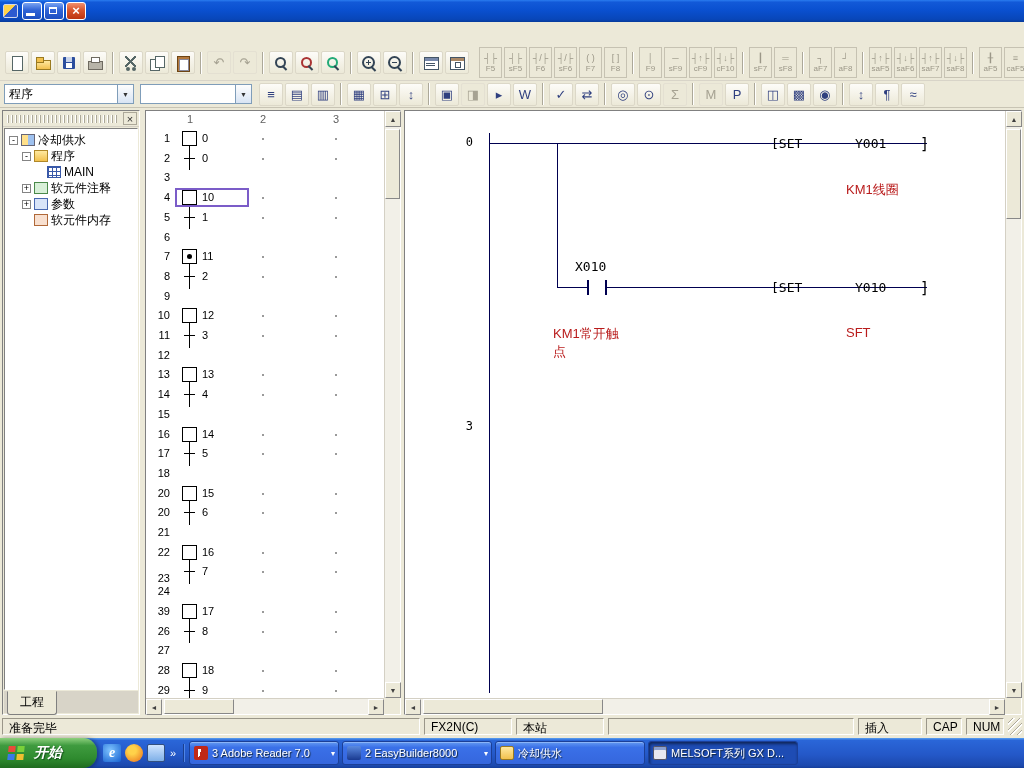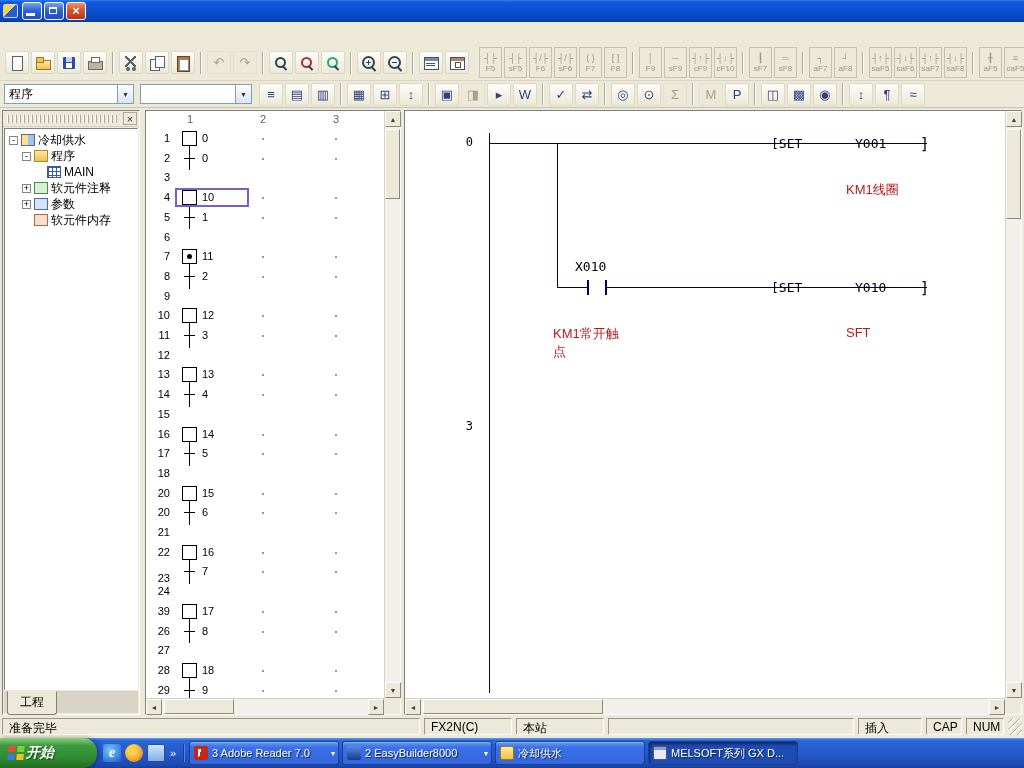--- a/index.html
+++ b/index.html
@@ -153,21 +153,21 @@
   .seg{height:17px;border:1px solid;border-color:#9a9689 #fff #fff #9a9689;
     font-size:12px;padding:1px 6px;white-space:nowrap;overflow:hidden;color:#000;}
   .seg.grow{flex:1;}
   .grip{width:14px;height:17px;
     background:repeating-linear-gradient(135deg,transparent 0 3px,#aca899 3px 4px,#fff 4px 5px);}
 
   
   #taskbar{position:absolute;left:0;top:738px;width:1024px;height:30px;
     background:linear-gradient(180deg,#5aa0f0 0%,#2a66d8 8%,#2458c8 55%,#1c49ae 92%,#153e9a 100%);
     display:flex;align-items:center;}
-  #start-btn{height:30px;width:97px;display:flex;align-items:center;gap:2px;padding-left:8px;flex:none;
+  #start-btn{height:30px;width:97px;display:flex;align-items:center;gap:10px;padding-left:8px;flex:none;
     background:linear-gradient(180deg,#8ed07e 0%,#3f9b3f 25%,#2e8a2e 70%,#1f6b1f 100%);
     border-radius:0 14px 14px 0;box-shadow:2px 0 4px rgba(0,0,0,.35);
     color:#fff;font-size:14px;font-weight:bold;font-style:italic;text-shadow:1px 1px 1px #14501a;}
   .xp-logo{width:16px;height:14px;transform:skew(-6deg);flex:none;
     background:linear-gradient(#e84a3a,#e84a3a) 0 0/7px 6px no-repeat,
                linear-gradient(#7ad03a,#7ad03a) 9px 0/7px 6px no-repeat,
                linear-gradient(#3a7ae8,#3a7ae8) 0 8px/7px 6px no-repeat,
                linear-gradient(#f0c030,#f0c030) 9px 8px/7px 6px no-repeat;}
   #quicklaunch{display:flex;align-items:center;padding:0 4px;border-right:1px solid #1a3f90;
     box-shadow:1px 0 0 #4f85e8;flex:none;}

